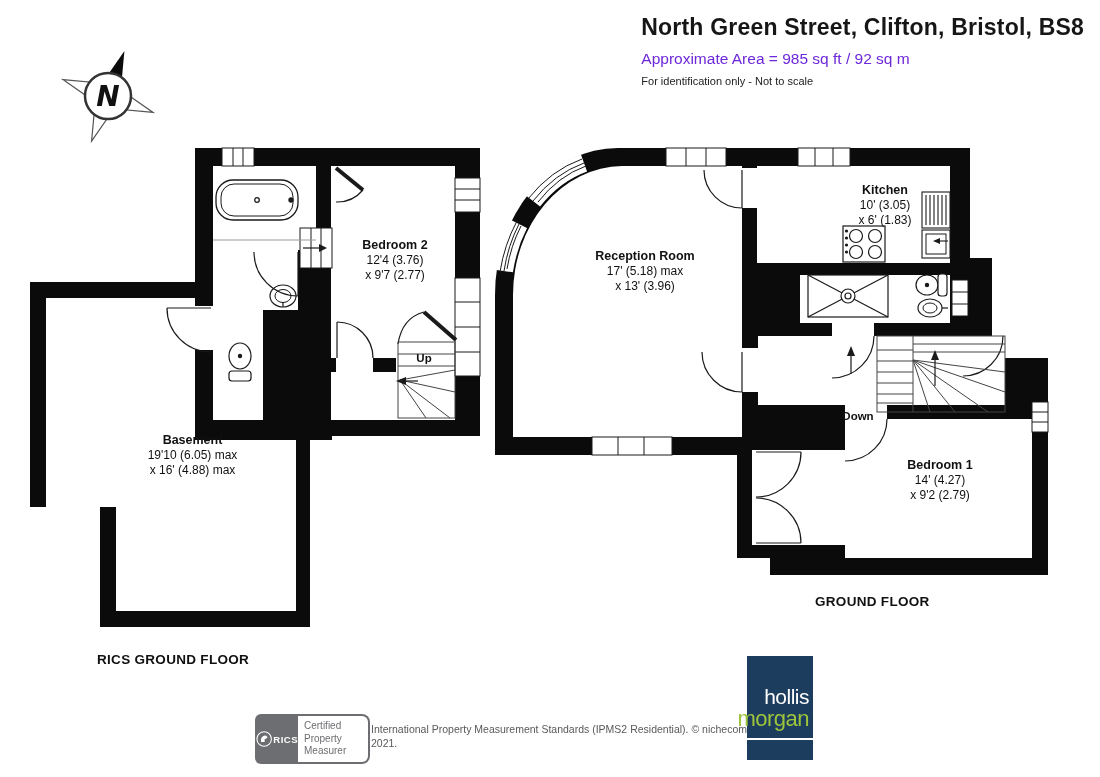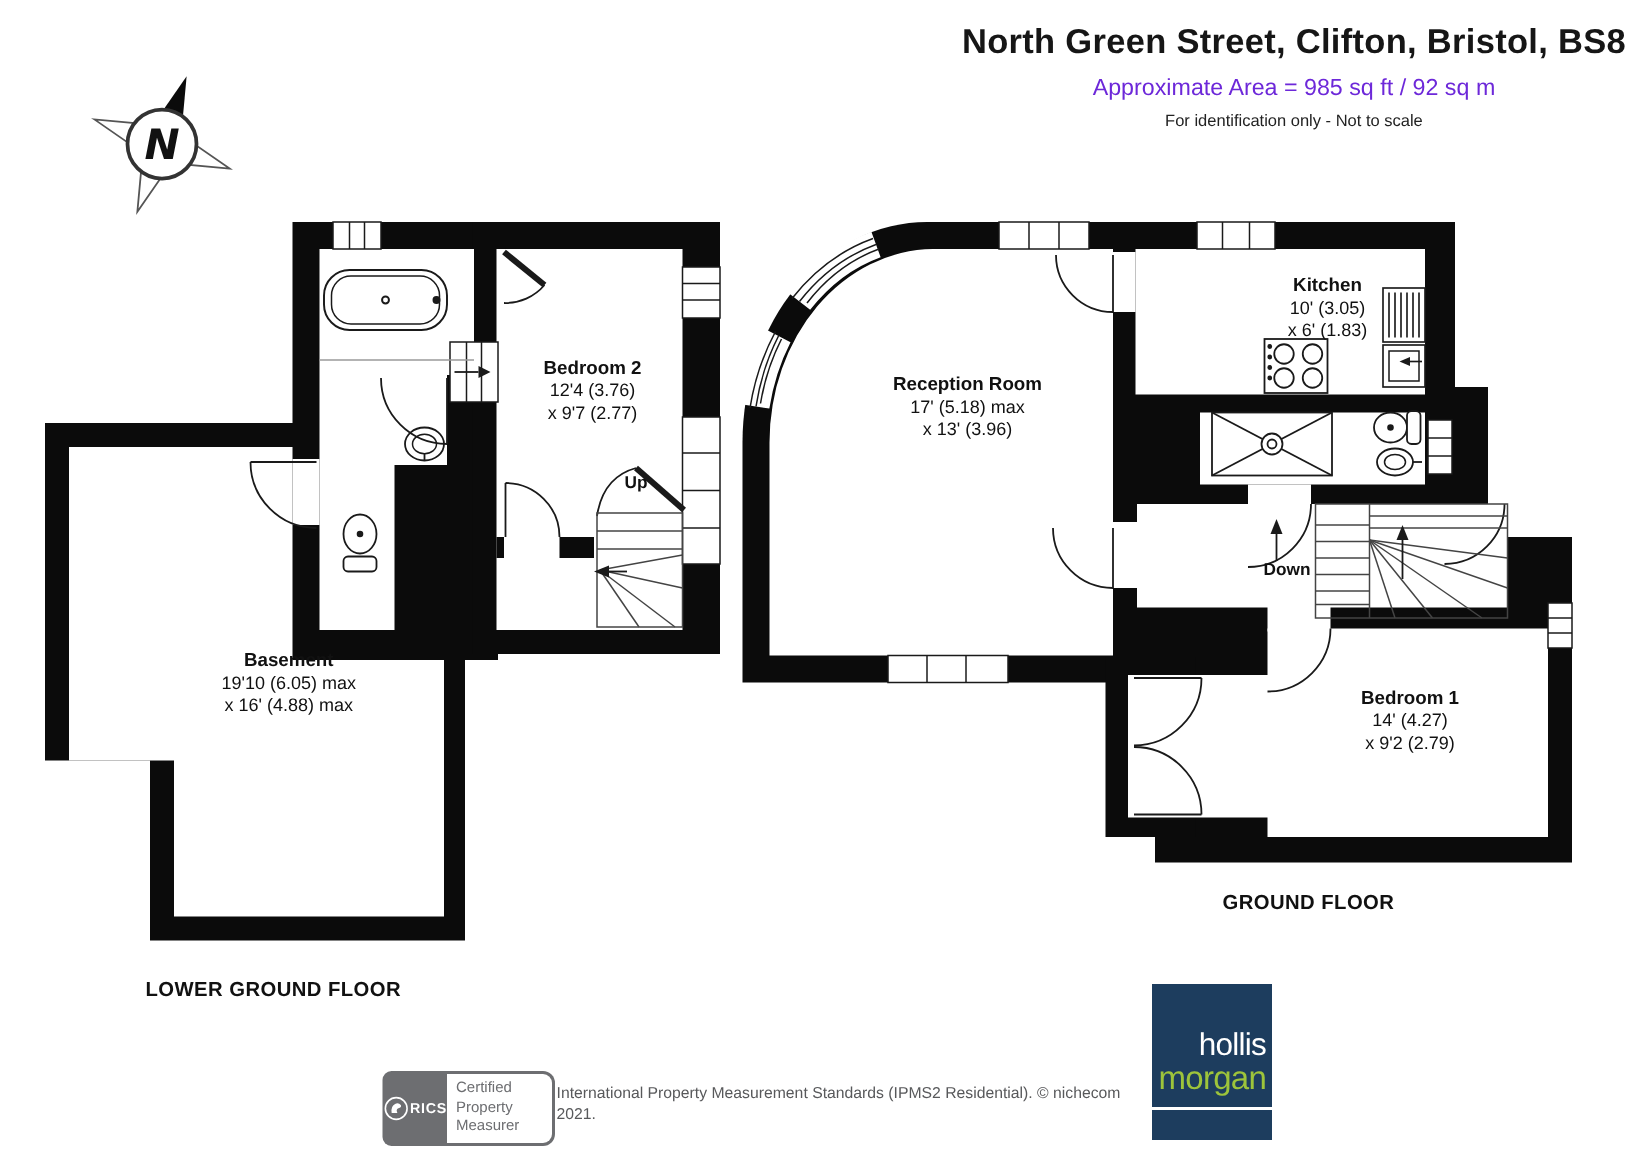--- a/index.html
+++ b/index.html
@@ -1,39 +1,39 @@
 <!DOCTYPE html>
 <html><head>
 <meta charset="utf-8">
 <style>
   html,body{margin:0;padding:0;background:#fff;}
   #page{position:relative;width:1100px;height:777px;background:#fff;overflow:hidden;
         font-family:"Liberation Sans", sans-serif;color:#111;}
   
-  .header{position:absolute;top:14px;right:16px;text-align:center;}
+  .header{position:absolute;top:14px;right:16px;text-align:left;}
   .title{font-size:23px;font-weight:bold;color:#161616;letter-spacing:.2px;}
   .area-line{font-size:15.5px;margin-top:9px;color:#6d28d9;}
   .note-line{font-size:11px;margin-top:7px;color:#222;}
   
   .plan-label{position:absolute;text-align:center;font-size:12px;line-height:15px;color:#111;}
   .room-name{font-weight:bold;font-size:12.5px;display:block;}
   .room-dim{display:block;}
   .floor-label{position:absolute;font-weight:bold;font-size:13.5px;color:#111;letter-spacing:.3px;}
-  .stair-label{position:absolute;font-weight:bold;font-size:11.5px;color:#111;text-align:center;}
+  .stair-label{position:absolute;font-weight:bold;font-size:11.5px;color:#111;text-align:center;margin-top:36px;}
   
   .rics{position:absolute;left:255px;top:714px;height:50px;display:flex;}
   .rics-box{width:43px;height:50px;background:#6d6e71;border-radius:6px 0 0 6px;
             display:flex;flex-direction:row;align-items:center;justify-content:center;color:#fff;}
   .rics-brand{font-size:9.5px;font-weight:bold;letter-spacing:.5px;margin-top:1px;}
   .cert-box{width:64px;height:46px;border:2px solid #6d6e71;border-left:none;border-radius:0 8px 8px 0;
             padding:0 0 0 6px;display:flex;flex-direction:column;justify-content:center;background:#fff;}
   .cert-box span{font-size:10px;font-weight:normal;color:#6d6e71;line-height:12.5px;}
   .disclaimer{position:absolute;left:371px;top:723px;width:400px;font-size:10.5px;
               color:#58595b;line-height:13.5px;}
-  .hm-logo{position:absolute;left:768px;top:656px;width:80px;height:104px;background:#1d3d5e;}
+  .hm-logo{position:absolute;left:747px;top:656px;width:66px;height:104px;background:#1d3d5e;}
   .hm-rule{position:absolute;left:0;right:0;top:82px;height:2px;background:#fff;}
   .hm-words{position:absolute;right:4px;top:30px;text-align:right;line-height:22px;}
   .hm-w1{display:block;color:#fff;font-size:21px;letter-spacing:-.5px;}
   .hm-w2{display:block;color:#9dc43b;font-size:22px;letter-spacing:-.5px;white-space:nowrap;}
 </style>
 </head>
 <body>
 
 <div id="page">
 
@@ -284,21 +284,21 @@
     <span class="room-dim">10' (3.05)</span>
     <span class="room-dim">x 6' (1.83)</span>
   </div>
   <div class="plan-label" style="left:865px;top:458px;width:150px;">
     <span class="room-name">Bedroom 1</span>
     <span class="room-dim">14' (4.27)</span>
     <span class="room-dim">x 9'2 (2.79)</span>
   </div>
   <div class="stair-label" style="left:406px;top:316px;width:36px;">Up</div>
   <div class="stair-label" style="left:828px;top:374px;width:60px;">Down</div>
-  <div class="floor-label" style="left:97px;top:652px;">LOWER GROUND FLOOR</div>
+  <div class="floor-label" style="left:97px;top:652px;">RICS GROUND FLOOR</div>
   <div class="floor-label" style="left:799px;top:594px;margin-left:16px;">GROUND FLOOR</div>
 
   <div class="rics">
     <div class="rics-box">
       <svg width="24" height="24" viewBox="0 0 24 24">
         <circle cx="12" cy="12" r="9.5" fill="none" stroke="#fff" stroke-width="1.4"></circle>
         <path d="M8,16 Q7,10 11,8 Q14,6.5 16,9 Q17,11 14.5,11.5 Q12,12 12.5,14.5 L13,16 Z" fill="#fff"></path>
       </svg>
       <span class="rics-brand">RICS</span>
     </div>

